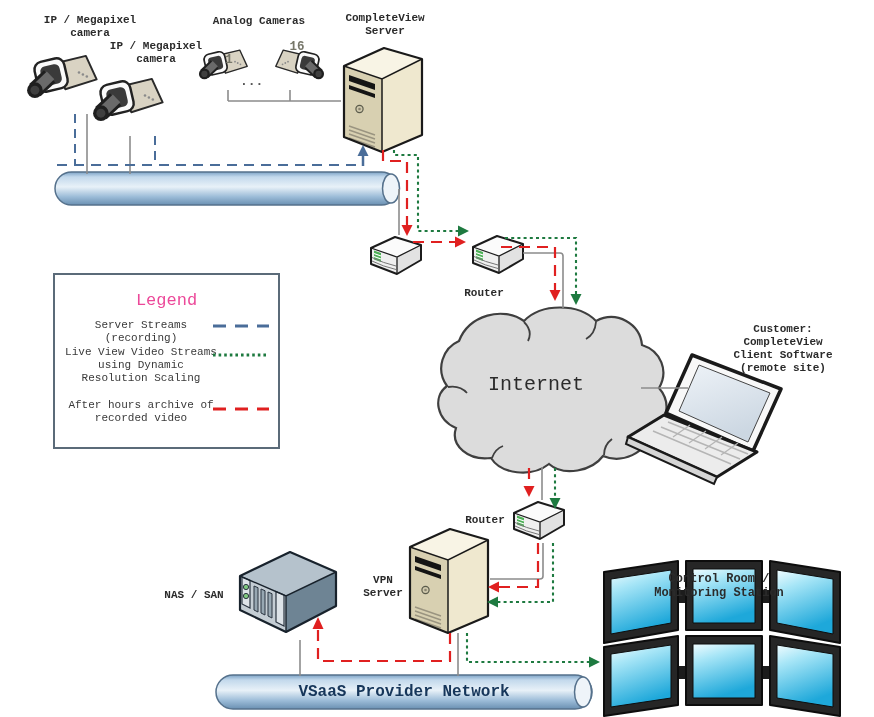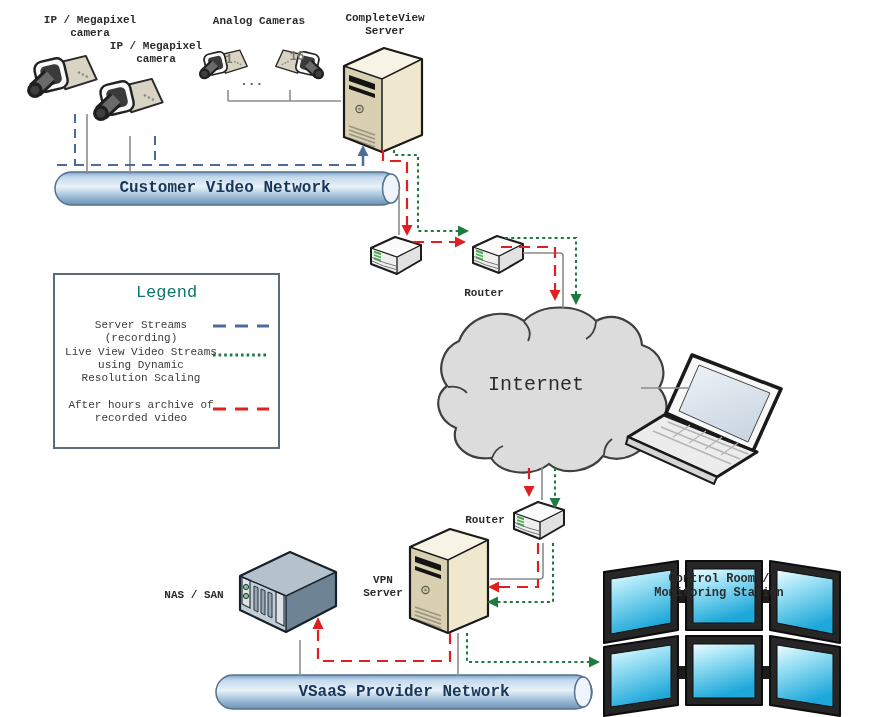--- a/index.html
+++ b/index.html
@@ -6,22 +6,22 @@
   #canvas{position:relative;width:874px;height:717px;background:#ffffff;overflow:hidden;
           font-family:Liberation Mono, monospace;padding-left:31px;}
   #diagram-svg{position:absolute;left:0;top:0;}
   .lbl{position:absolute;font-weight:bold;font-size:11px;line-height:13px;color:#2b2b2b;
        text-align:center;}
   .pipe-text{position:absolute;font-size:16px;font-weight:600;color:#16365a;text-align:center;}
   .plain{font-weight:normal;}
   .cam-num{position:absolute;font-weight:bold;font-size:12.5px;color:#77776a;text-align:center;}
   #legend-box{position:absolute;left:53px;top:273px;width:227px;height:176px;
               border:2px solid #5b6b79;background:#ffffff;box-sizing:border-box;}
-  #legend-title{position:absolute;top:8px;left:0;width:100%;text-align:center;
-                font-size:17px;color:#0f766e;}
+  #legend-title{position:absolute;top:16px;left:0;width:100%;text-align:center;
+                font-size:17px;color:#ec4899;}
   .legend-row{position:absolute;left:10px;width:152px;font-size:11px;line-height:13px;
               color:#3a3a3a;text-align:center;}
   .legend-swatch{position:absolute;right:8px;}
 </style>
 </head>
 <body>
 
 <div id="canvas">
 
 <svg id="diagram-svg" width="874" height="717" viewBox="0 0 874 717">
@@ -217,27 +217,27 @@
     <polygon points="487,602 498,596.5 498,607.5"></polygon>
     <polygon points="600,662 589,656.5 589,667.5"></polygon>
   </g>
 </svg>
 
 <div class="lbl" style="left:40px;top:14px;width:100px;">IP / Megapixel camera</div>
 <div class="lbl" style="left:106px;top:40px;width:100px;">IP / Megapixel camera</div>
 <div class="lbl" style="left:190px;top:15px;width:138px;">Analog Cameras</div>
 <div class="lbl" style="left:334px;top:12px;width:102px;">CompleteView Server</div>
 <div class="cam-num" style="left:222px;top:53px;width:14px;">1</div>
-<div class="cam-num" style="left:286px;top:50px;width:22px;">16</div>
+<div class="cam-num" style="left:286px;top:40px;width:22px;">16</div>
 <div class="cam-num" style="left:240px;top:74px;width:18px;color:#555555;font-size:13px;">...</div>
 
-<div class="pipe-text" style="left:55px;top:172px;width:340px;height:33px;line-height:33px;">Customer Video Network</div>
 
 <div class="lbl" style="left:445px;top:287px;width:78px;">Router</div>
 <div class="lbl plain" style="left:486px;top:378px;width:100px;font-size:20px;">Internet</div>
+<div class="lbl" style="left:726px;top:323px;width:114px;">Customer: CompleteView Client Software (remote site)</div>
 
 <div class="lbl" style="left:446px;top:514px;width:78px;">Router</div>
 <div class="lbl" style="left:352px;top:574px;width:62px;">VPN Server</div>
 <div class="lbl" style="left:150px;top:589px;width:88px;">NAS / SAN</div>
 <div class="lbl" style="left:648px;top:525px;width:142px;font-size:12px;line-height:14px;margin-top:47px;">Control Room / Monitoring Station</div>
 
 <div class="pipe-text" style="left:216px;top:675px;width:376px;height:34px;line-height:34px;">VSaaS Provider Network</div>
 
 <div id="legend-box">
   <div id="legend-title">Legend</div>

